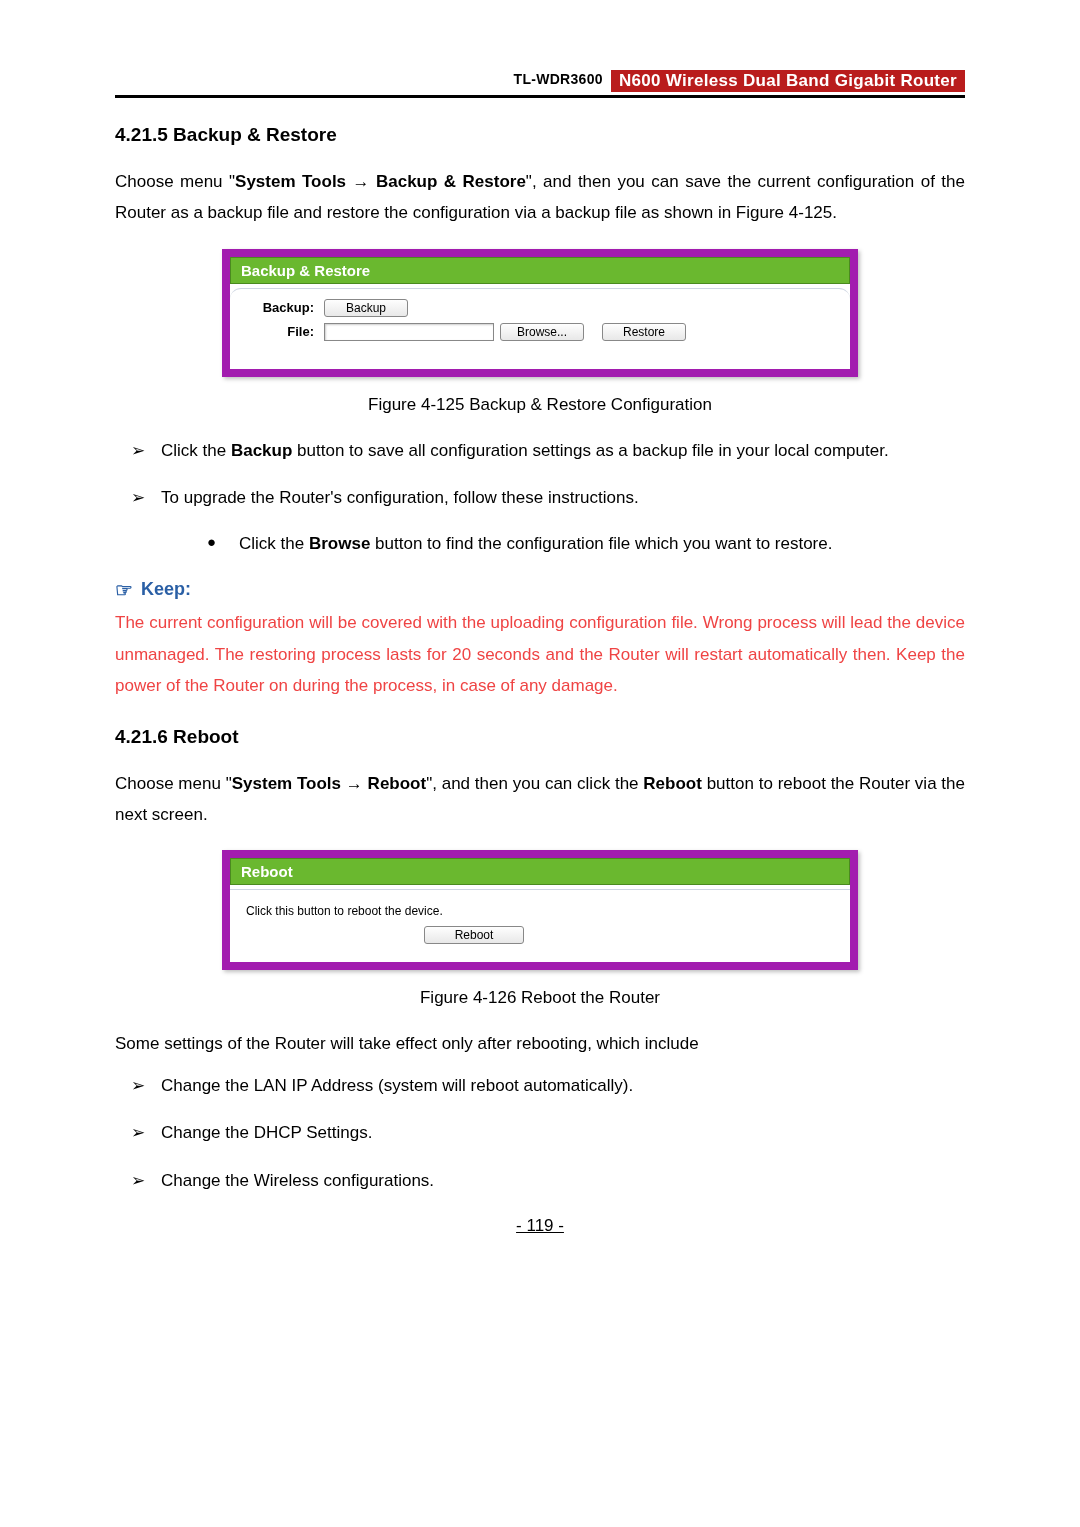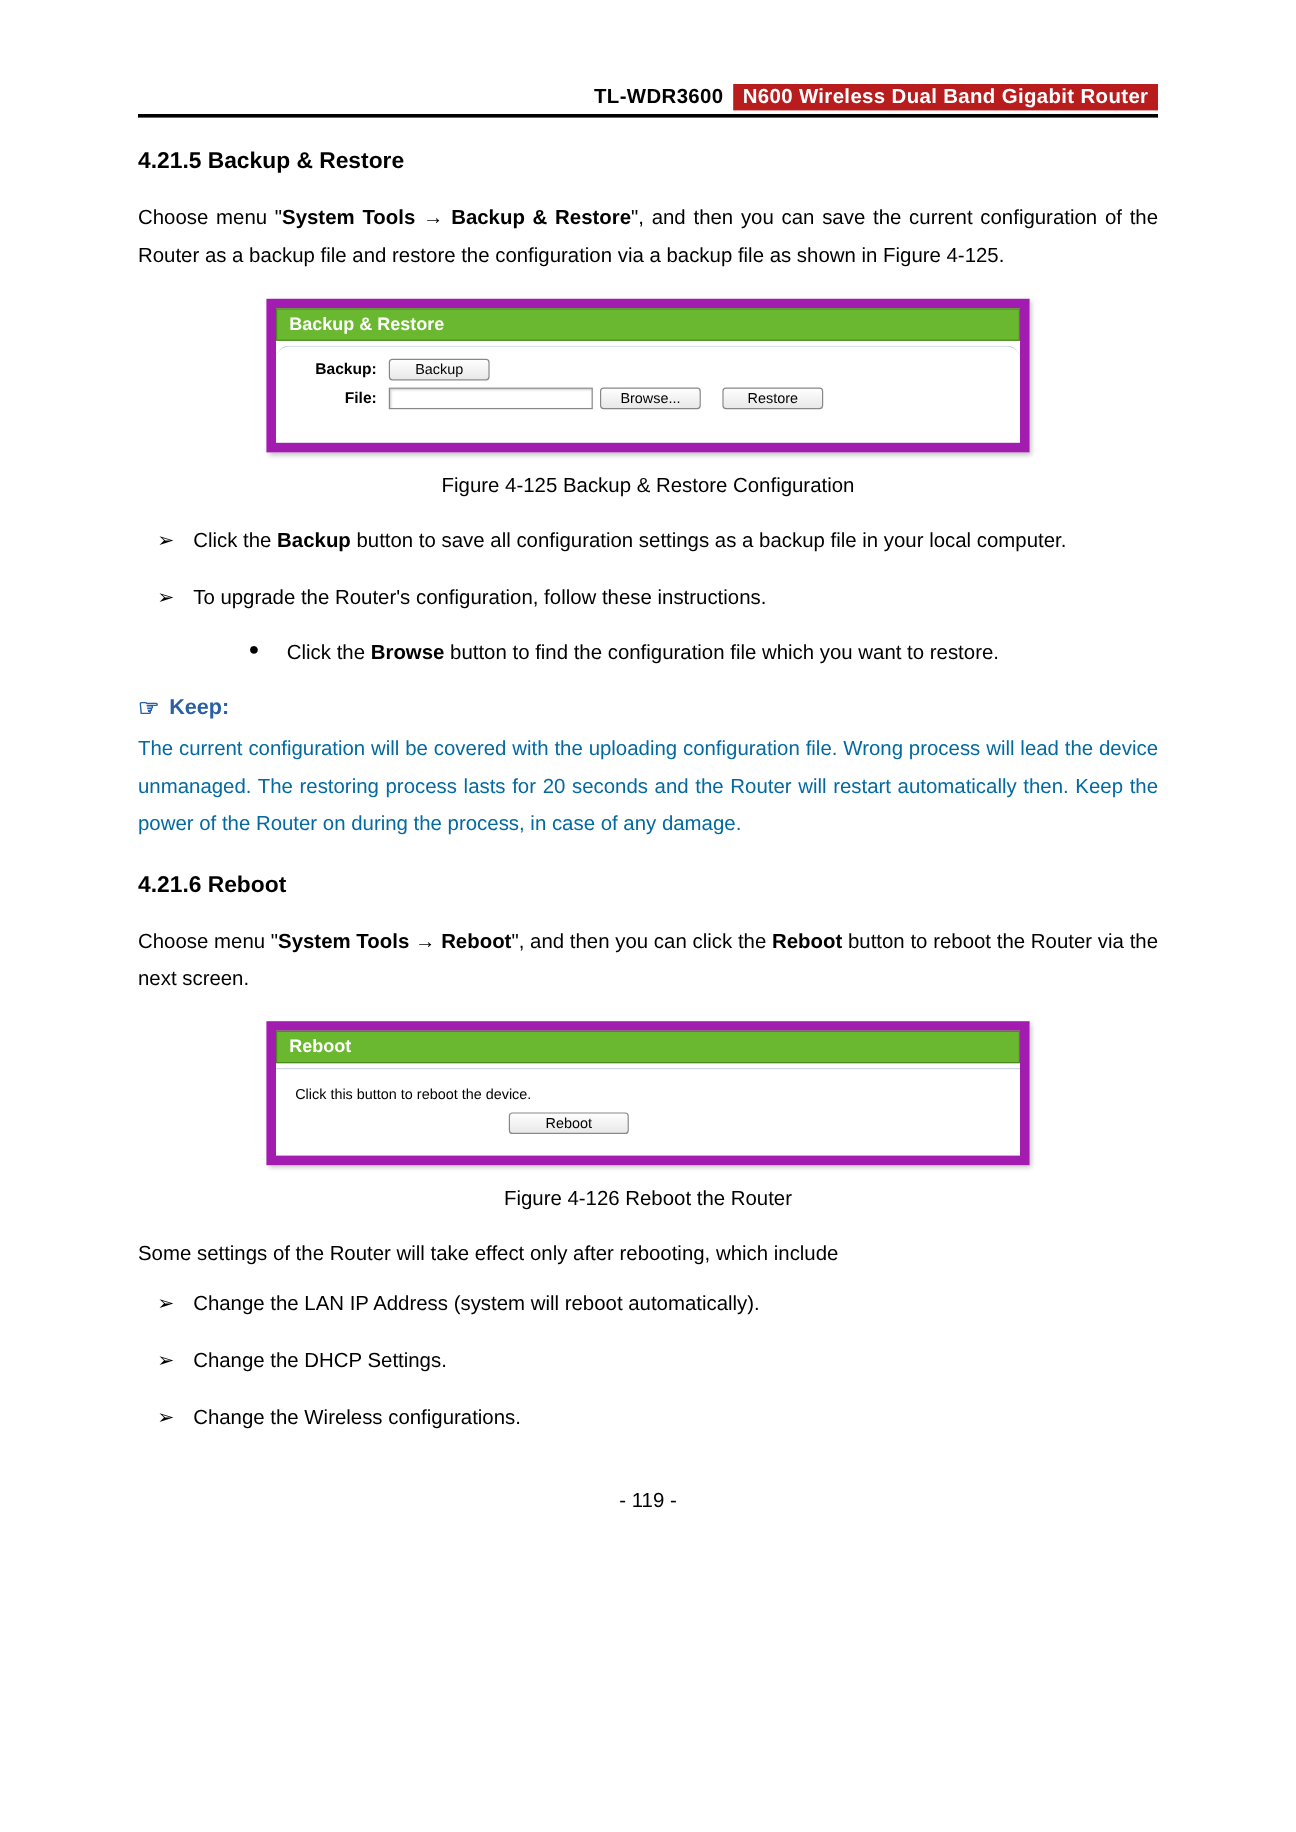--- a/index.html
+++ b/index.html
@@ -14,21 +14,21 @@
     padding: 70px 115px 60px 115px;
     box-sizing: border-box;
   }
   .header-row {
     display: flex;
     justify-content: flex-end;
     margin-bottom: 3px;
   }
   .hdr-model {
     font-weight: bold;
-    font-size: 17px;
+    font-size: 14px;
     padding: 1px 8px;
     letter-spacing: .3px;
   }
   .hdr-product {
     background: #b91c1c;
     color: #fff;
     font-weight: bold;
     font-size: 17px;
     padding: 1px 8px;
     letter-spacing: .3px;
@@ -99,30 +99,31 @@
     font-weight: bold;
     font-size: 18px;
     margin: 8px 0 6px 0;
   }
   .hand-icon {
     font-size: 20px;
     color: #2a5fa5;
     transform: translateY(1px);
   }
   .note-body {
-    color: #0369a1;
+    color: #ef4444;
     font-size: 17px;
     line-height: 1.85;
     text-align: justify;
     margin-bottom: 24px;
   }
   .pagenum {
     text-align: center;
     font-size: 17px;
-    margin-top: 44px;
+    margin-top: 20px;
+    text-decoration: underline;
   }
 
   
   .panel {
     border: 8px solid #a21caf;
     box-shadow: 2px 2px 4px rgba(0,0,0,.25);
     background: #fff;
     margin: 0 auto 8px auto;
   }
   .panel-title {

